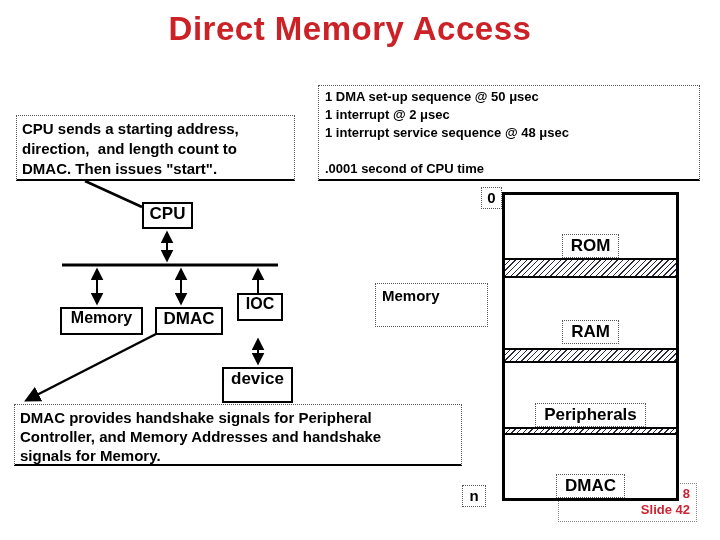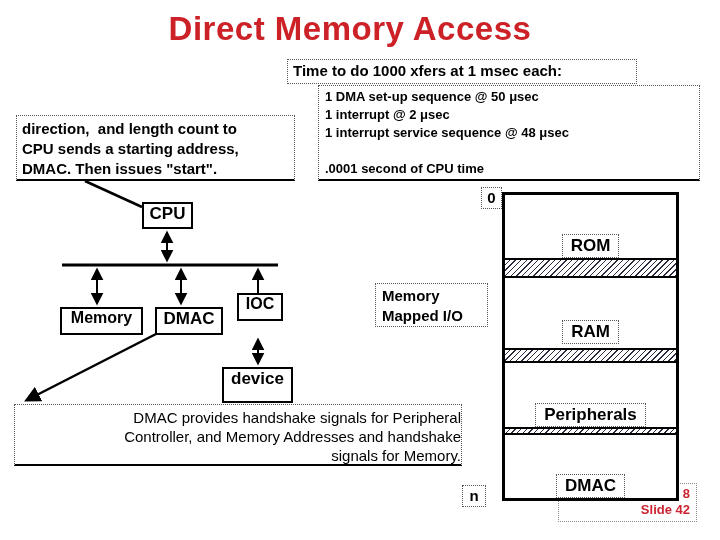--- a/index.html
+++ b/index.html
@@ -27,21 +27,21 @@
     background:transparent;
   }
   #cpu-note{
     left:16px;top:115px;width:279px;height:66px;
     border-bottom:2px solid #000;
     font-size:15px;font-weight:bold;line-height:20px;padding:3px 0 0 5px;
   }
   #dmac-note{
     left:14px;top:404px;width:448px;height:62px;
     border-bottom:2px solid #000;
-    font-size:15px;font-weight:normal;line-height:19px;padding:3px 0 0 5px;text-align:right;
+    font-size:15px;font-weight:bold;line-height:19px;padding:3px 0 0 5px;
   }
   #mmio{
     left:375px;top:283px;width:113px;height:44px;
     font-size:15px;font-weight:bold;line-height:20px;padding:2px 0 0 6px;
   }
   
   .node{
     position:absolute;border:2px solid #000;background:#fff;box-sizing:border-box;
     display:flex;justify-content:center;
     font-weight:bold;z-index:2;
@@ -89,35 +89,32 @@
     text-align:right;padding:2px 6px 0 0;
   }
 </style>
 </head>
 <body>
 
 <div class="slide">
 
   <div class="title">Direct Memory Access</div>
 
-  <div class="dbox" id="timing-header">
-    <span>Time to do 1000 xfers at 1 msec each:</span>
-  </div>
 
   <div class="dbox" id="timing-detail">
     <div>1 DMA set-up sequence @ 50 μsec</div>
     <div>1 interrupt @ 2 μsec</div>
     <div>1 interrupt service sequence @ 48 μsec</div>
     <div>&nbsp;</div>
     <div>.0001 second of CPU time</div>
   </div>
 
   <div class="dbox" id="cpu-note">
+    <div class="pre">CPU sends a starting address,</div>
     <div class="pre">direction,  and length count to</div>
-    <div class="pre">CPU sends a starting address,</div>
     <div class="pre">DMAC. Then issues "start".</div>
   </div>
 
   <svg id="connectors" width="720" height="540">
     <defs>
       <marker id="ah" viewBox="0 0 10 10" refX="8" refY="5" markerWidth="6.5" markerHeight="6.5" orient="auto-start-reverse">
         <path d="M0,0 L10,5 L0,10 z" fill="#000"></path>
       </marker>
     </defs>
 
@@ -147,21 +144,20 @@
   </div>
   <div class="node" id="ioc-box">
     <span>IOC</span>
   </div>
   <div class="node" id="device-box">
     <span>device</span>
   </div>
 
   <div class="dbox" id="mmio">
     <div>Memory</div>
-    <div>Mapped I/O</div>
   </div>
 
   <div id="footer-box">
     <div>8</div>
     <div>Slide 42</div>
   </div>
 
   <div id="memcol">
     <div class="mm-white" id="mm-rom">
       <span class="mm-label">ROM</span>

